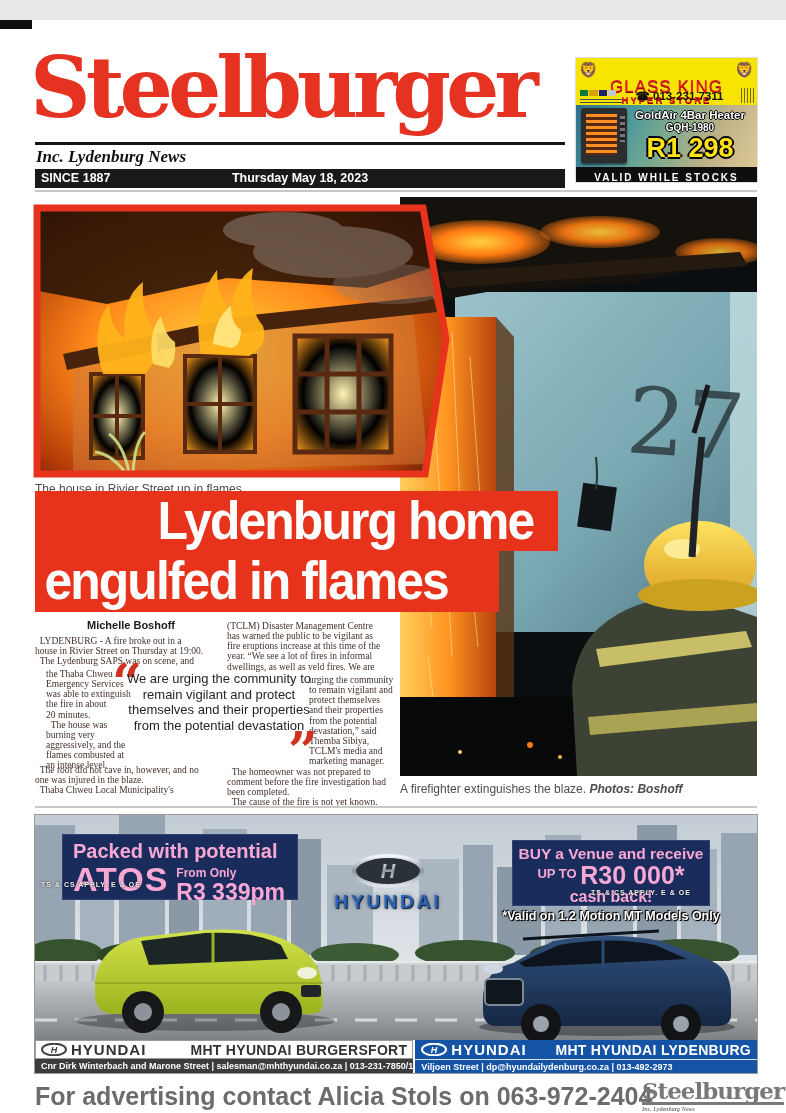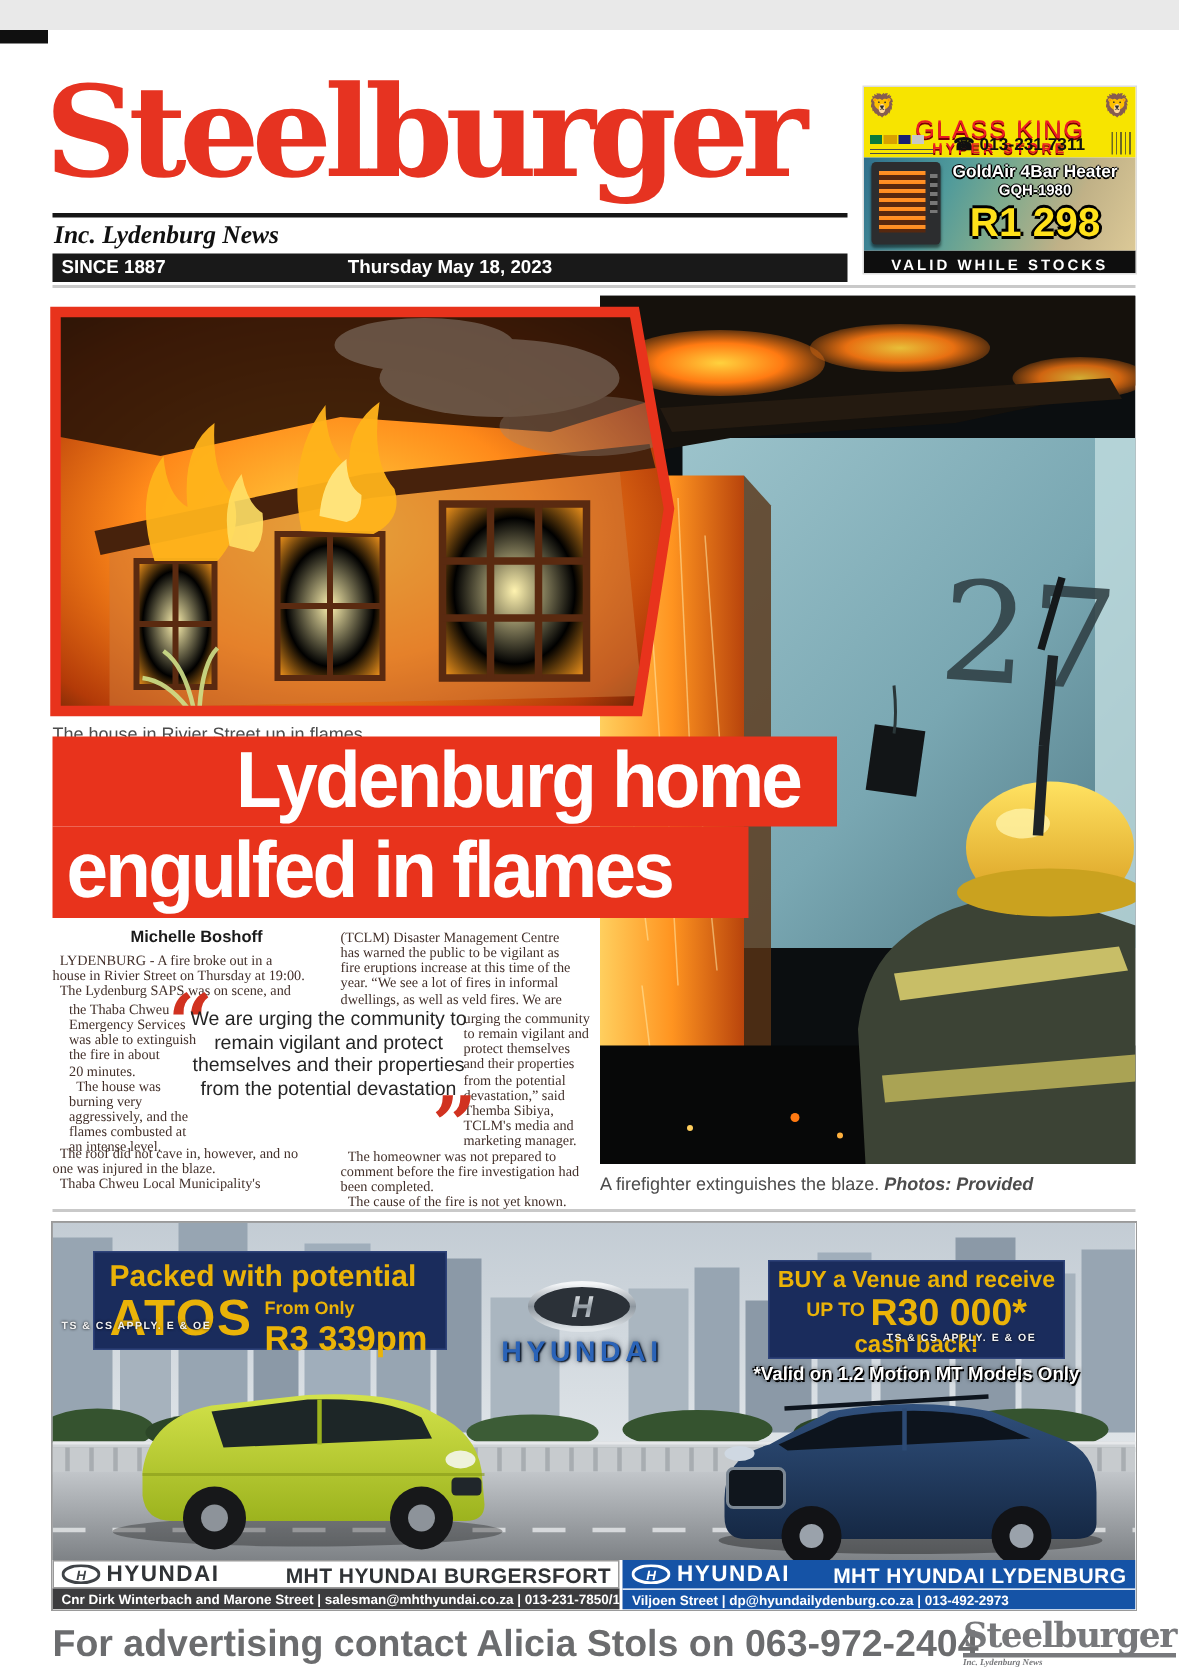--- a/index.html
+++ b/index.html
@@ -79,21 +79,21 @@
   .quote-mark{font-family:"DejaVu Serif",serif;font-weight:bold;font-size:52px;line-height:30px;
       color:#d13220;}
   #pq-open{left:112px;top:648px;}
   #pq-close{left:288px;top:716px;}
   #pq-text{left:126px;top:651px;width:186px;text-align:center;font-size:13px;line-height:15.5px;color:#252525;}
   #rule-mid{left:35px;top:786px;width:722px;height:2px;background:#c9c9c9;}
 
   
   #hy-ad{left:35px;top:795px;width:722px;height:258px;box-shadow:0 0 0 1px #9a9a9a;overflow:hidden;}
   #hy-bg{position:absolute;left:0;top:0;}
-  .promo{position:absolute;background:#1a2c5c;color:#eab308;box-shadow:0 0 0 1px #2e437a;}
+  .promo{position:absolute;background:#1a2c5c;color:#f9a8d4;box-shadow:0 0 0 1px #2e437a;}
   #promo-left{left:28px;top:20px;width:234px;height:64px;padding:4px 10px;box-sizing:border-box;}
   #promo-left .l1{font-weight:bold;font-size:20px;line-height:24px;}
   #promo-left .row{display:flex;align-items:flex-start;}
   #promo-left .model{font-weight:bold;font-size:34px;line-height:32px;letter-spacing:1px;}
   #promo-left .col{margin-left:8px;}
   #promo-left .from{font-weight:bold;font-size:12px;line-height:12px;}
   #promo-left .price{font-weight:bold;font-size:23px;line-height:22px;}
   #promo-right{left:478px;top:26px;width:196px;height:64px;text-align:center;padding-top:3px;box-sizing:border-box;}
   #promo-right .l1{font-weight:bold;font-size:15.5px;line-height:19px;}
   #promo-right .upto{font-weight:bold;font-size:13px;vertical-align:6px;}
@@ -335,21 +335,21 @@
 year. “We see a lot of fires in informal
 dwellings, as well as veld fires. We are</div>
   <div class="abs art" id="art-b3">&nbsp;&nbsp;The homeowner was not prepared to
 comment before the fire investigation had
 been completed.
 &nbsp;&nbsp;The cause of the fire is not yet known.</div>
   <div class="abs quote-mark" id="pq-open">“</div>
   <div class="abs" id="pq-text">We are urging the community to remain vigilant and protect themselves and their properties from the potential devastation</div>
   <div class="abs quote-mark" id="pq-close">”</div>
 
-  <div class="abs" id="caption-right"><span>A firefighter extinguishes the blaze. </span><b>Photos: Provided</b></div>
+  <div class="abs" id="caption-right"><span>A firefighter extinguishes the blaze. </span><b>Photos: Boshoff</b></div>
   <div class="abs" id="rule-mid"></div>
 
   <div class="abs" id="hy-ad">
     <svg id="hy-bg" width="722" height="225" viewBox="0 0 722 225">
       <defs>
         <linearGradient id="sky" x1="0" y1="0" x2="0" y2="1">
           <stop offset="0" stop-color="#c3ccd4"></stop>
             <stop offset="1" stop-color="#edf0f2"></stop>
         </linearGradient>
         <linearGradient id="road" x1="0" y1="0" x2="0" y2="1">

